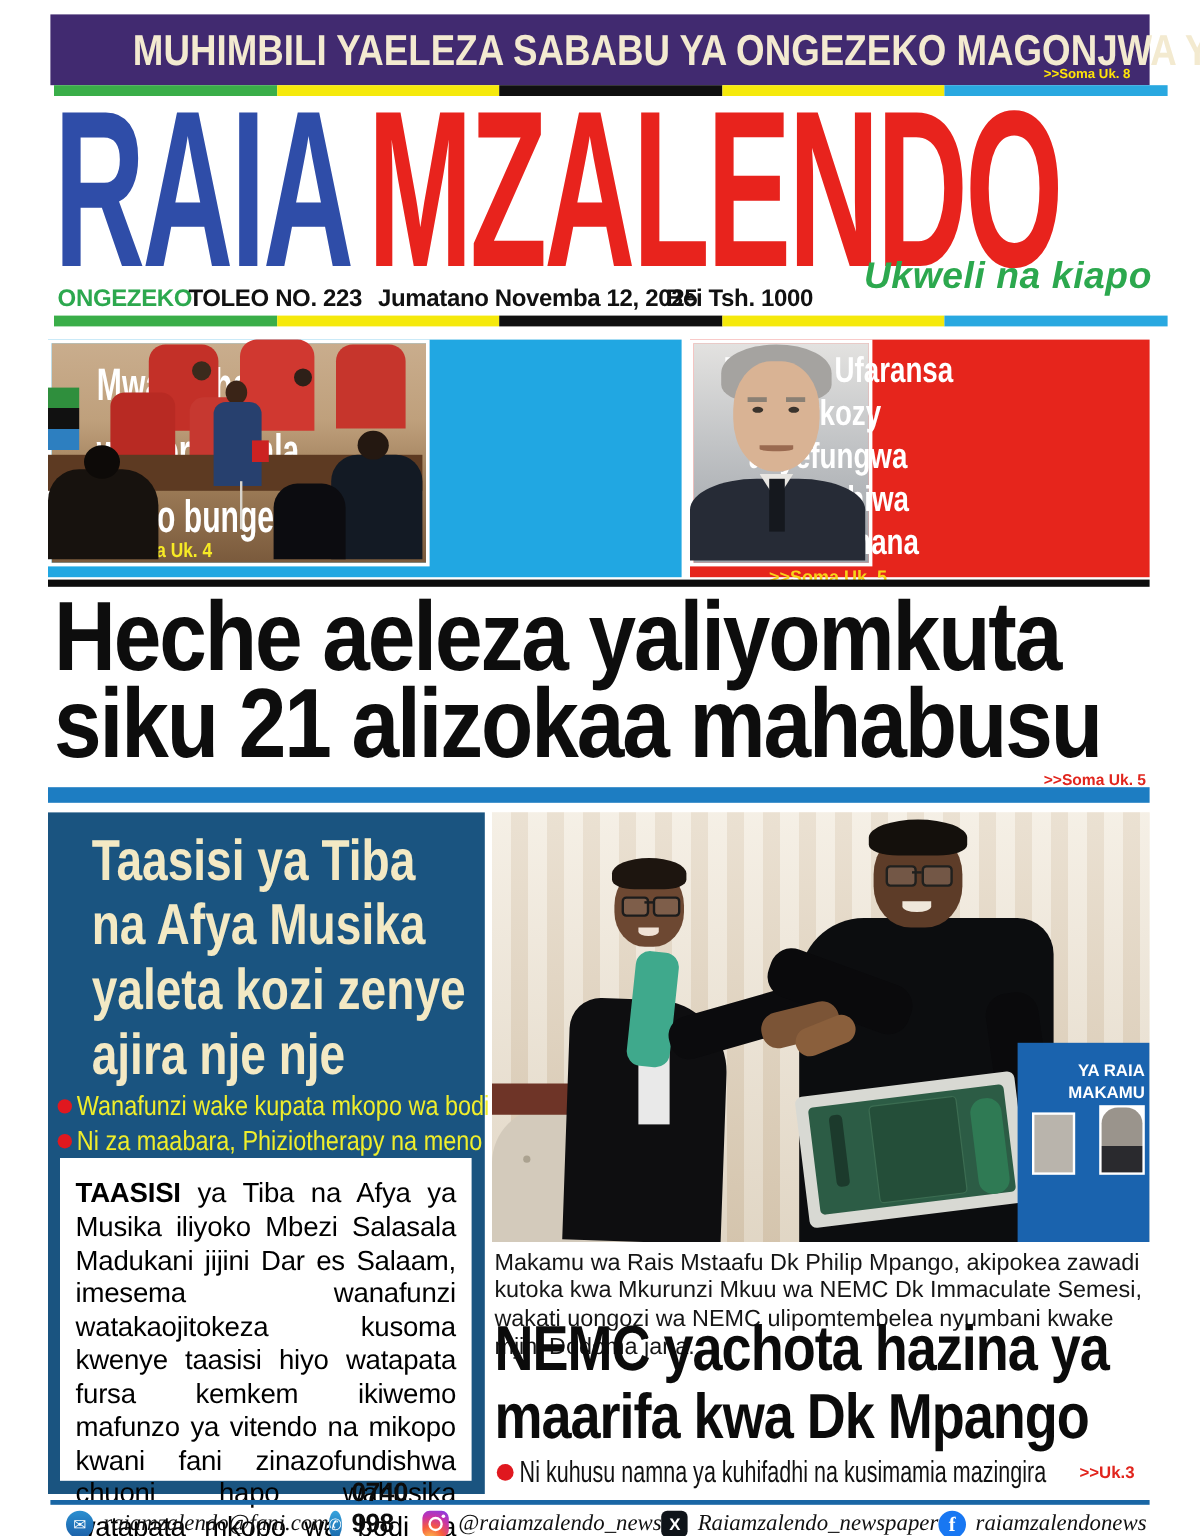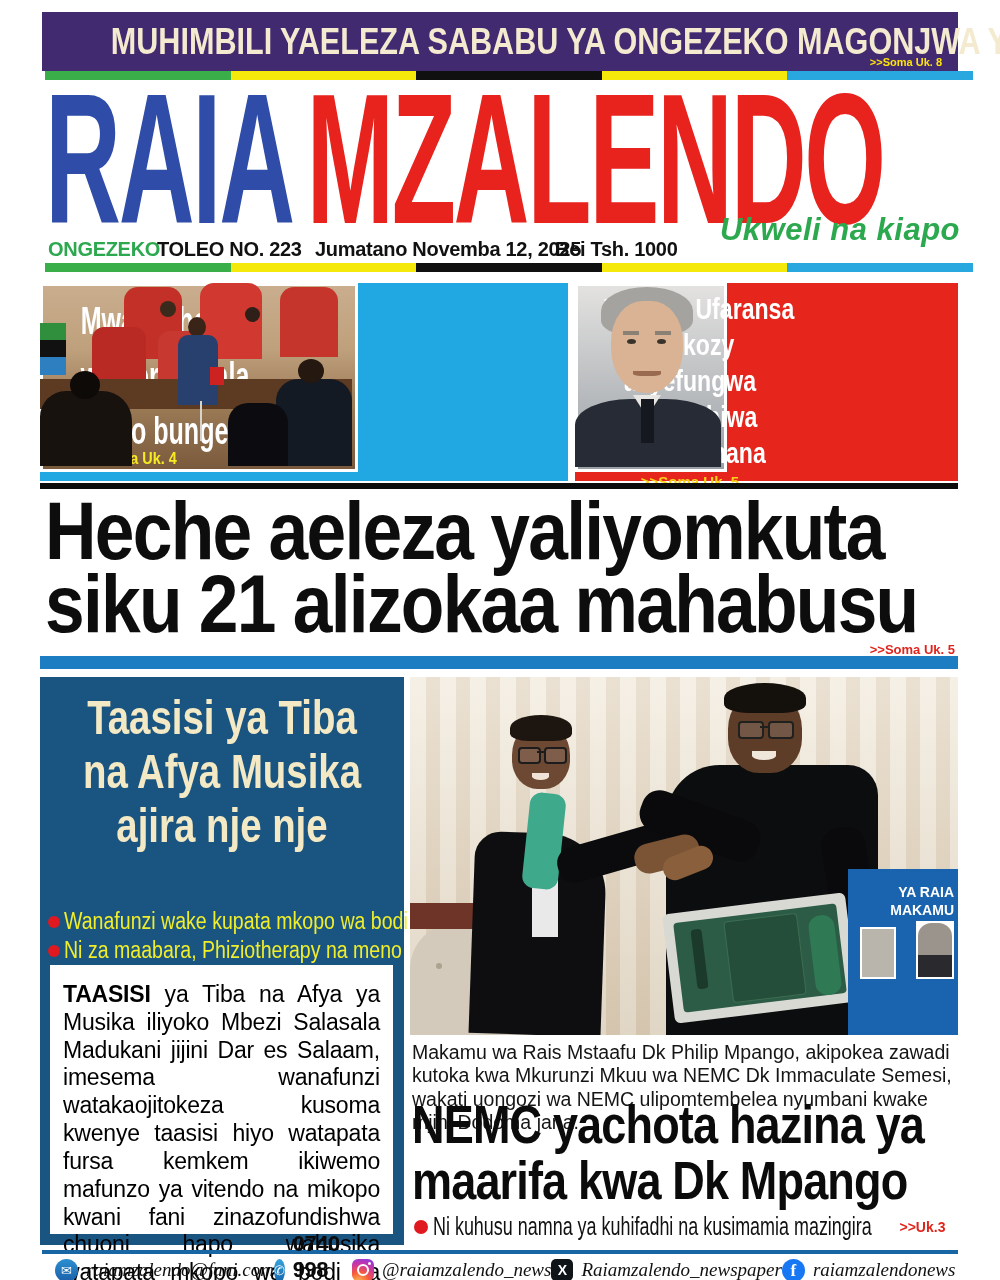--- a/index.html
+++ b/index.html
@@ -57,21 +57,21 @@
   .lead{left:45px;top:494px;width:916px;}
   .lead-line{position:relative;height:73px;}
   .lead-line>span{font-size:82px;font-weight:bold;letter-spacing:-2px;line-height:.9;
       transform:scale(.87,1);transform-origin:top left;color:#0d0d0d;}
   .lead-ref{left:0;top:148px;width:910px;text-align:right;color:#e1251d;font-weight:bold;font-size:13px;position:absolute;}
   .rule-blue{left:40px;top:656px;width:918px;height:13px;background:#1d7dc2;}
 
   
   .feature{left:40px;top:677px;width:364px;height:568px;background:#1a5480;}
   .f-lines{position:absolute;left:0;top:13px;width:100%;}
-  .f-line{position:relative;height:54px;text-align:center;color:#f3e9c4;font-weight:bold;font-size:48px;}
+  .f-line{position:relative;height:54px;color:#f3e9c4;font-weight:bold;font-size:48px;}
   .f-line>span{transform:scale(.8,1);transform-origin:top center;}
   .f-bullets{position:absolute;left:8px;top:230px;width:352px;}
   .f-bullet{display:flex;align-items:center;height:29px;}
   .dot{width:12px;height:12px;border-radius:50%;background:#e0181f;flex:0 0 auto;margin-right:4px;}
   .f-bullet-text{color:#f0ee2b;font-size:23px;white-space:nowrap;transform:scale(.85,1);transform-origin:center left;}
   .f-body{position:absolute;left:10px;right:11px;top:288px;bottom:11px;background:#fff;padding:16px 13px 6px 13px;box-sizing:border-box;}
   .f-para{font-size:23px;line-height:1.21;text-align:justify;color:#000;letter-spacing:-.2px;}
   .f-para .lead-word{font-weight:bold;}
 
   
@@ -227,20 +227,23 @@
 
   <div class="abs feature">
     <div class="f-lines">
       <div class="f-line">
           <span class="sxc">Taasisi ya Tiba</span>
         </div>
       <div class="f-line">
           <span class="sxc">na Afya Musika</span>
         </div>
       <div class="f-line">
+          <span class="sxc">yaleta kozi zenye</span>
+        </div>
+      <div class="f-line">
           <span class="sxc">ajira nje nje</span>
         </div>
     </div>
     <div class="f-bullets">
       <div class="f-bullet">
         <span class="dot"></span>
         <span class="f-bullet-text">Wanafunzi wake kupata mkopo wa bodi</span>
       </div>
       <div class="f-bullet">
         <span class="dot"></span>

